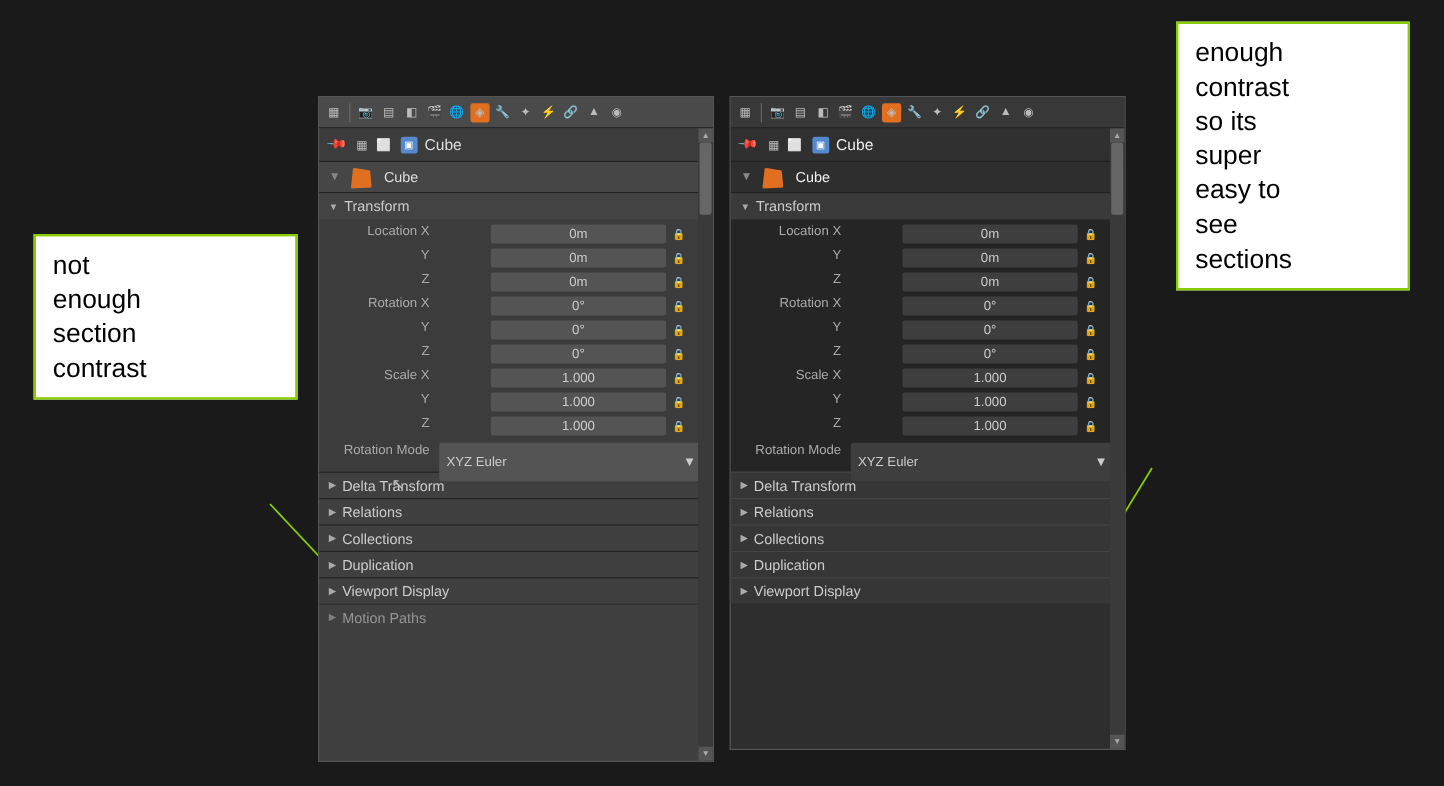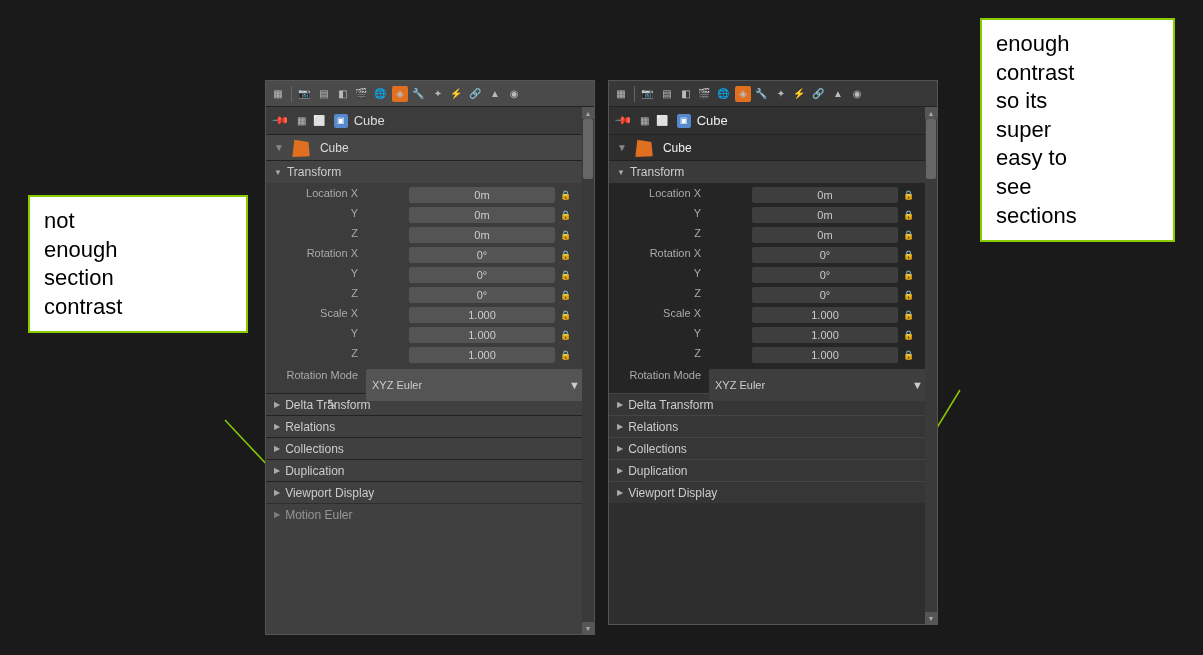--- a/index.html
+++ b/index.html
@@ -498,21 +498,21 @@
     <div class="collapsed-section">
       <span class="section-arrow">▶</span>
       <span>Duplication</span>
     </div>
     <div class="collapsed-section">
       <span class="section-arrow">▶</span>
       <span>Viewport Display</span>
     </div>
     <div class="collapsed-section" style="opacity:0.6;">
       <span class="section-arrow">▶</span>
-      <span>Motion Euler</span>
+      <span>Motion Paths</span>
     </div>
   </div>
 
   <div class="panel-scrollbar">
     <div class="scroll-arrow">▲</div>
     <div class="scroll-track">
       <div class="scroll-thumb"></div>
     </div>
     <div class="scroll-arrow">▼</div>
   </div>

